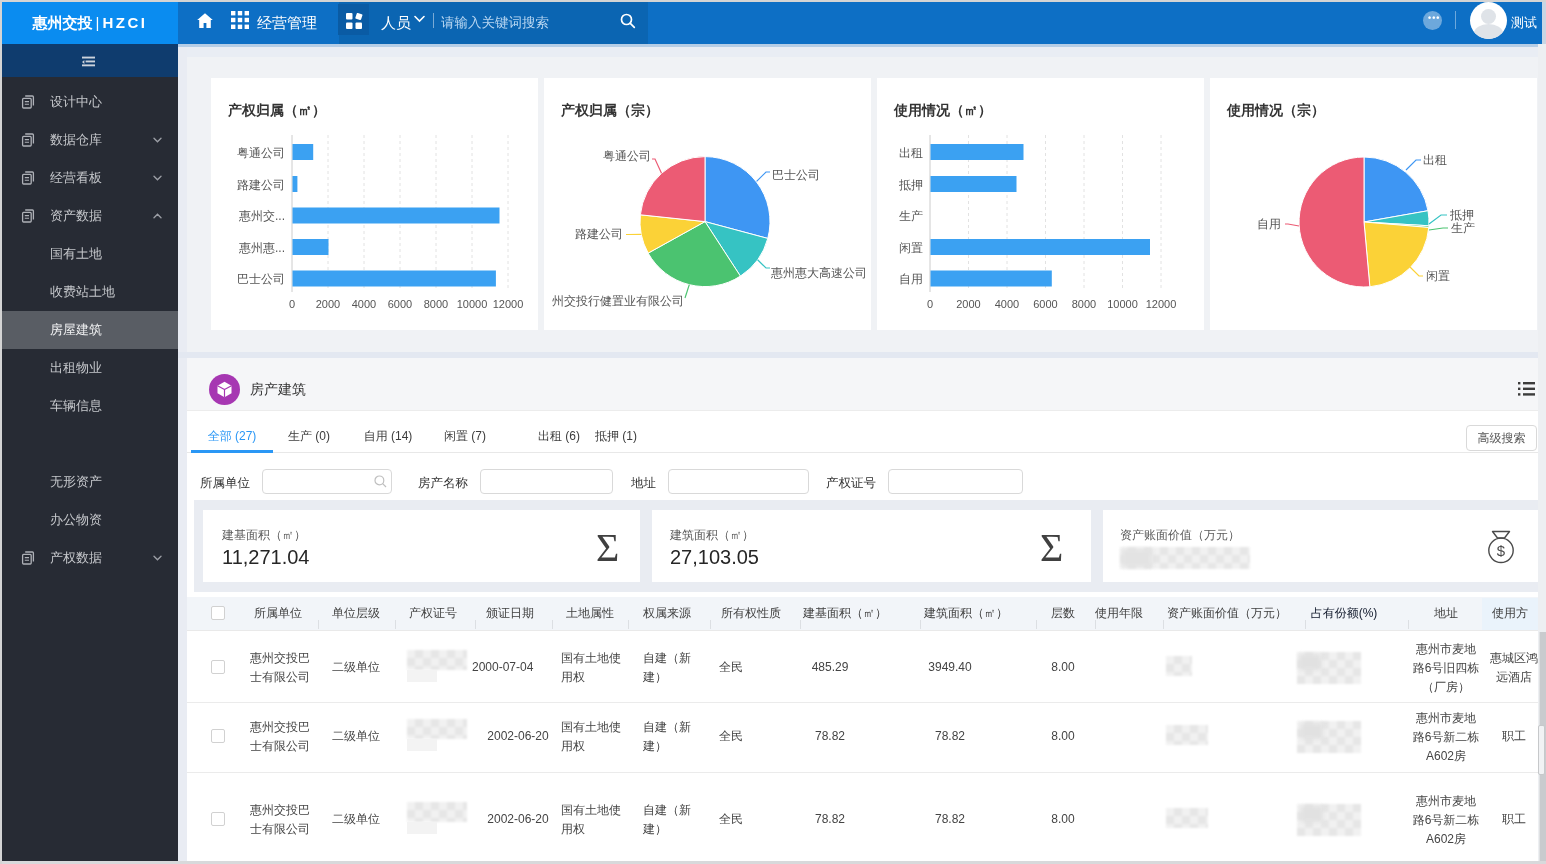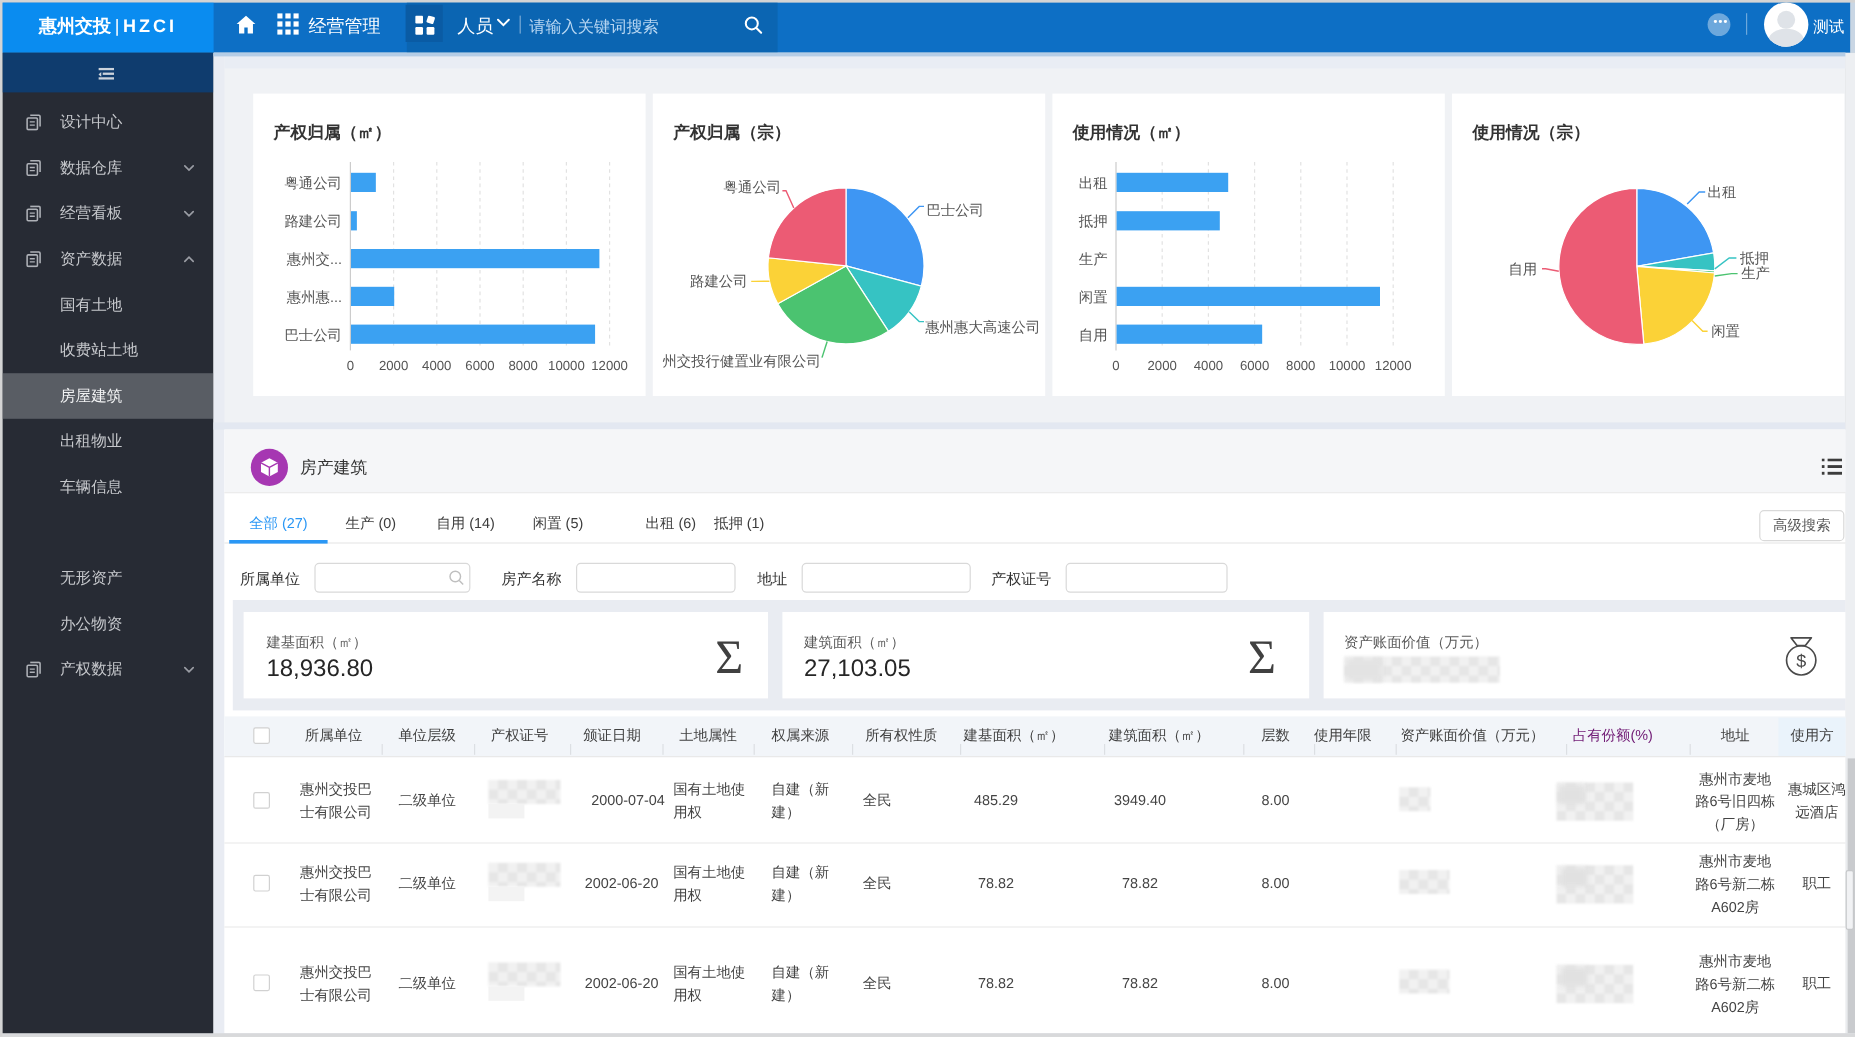--- a/index.html
+++ b/index.html
@@ -280,21 +280,21 @@
         <rect x="5" y="11.2" width="12" height="2.4"></rect>
       </g>
     </svg>
 <div class="abs" style="left:187px;top:410px;width:1351px;height:1px;background:#ececec"></div>
 
 <div class="abs" style="left:187px;top:452px;width:1351px;height:1px;background:#e8e8e8"></div>
 <div class="abs" style="left:191px;top:450px;width:82px;height:3px;background:#2a97f5"></div>
 <div class="abs" style="left:191px;top:424px;width:82px;text-align:center;font-size:12px;color:#2a97f5;line-height:24px">全部 (27)</div>
 <div class="abs" style="left:270px;top:424px;width:78px;text-align:center;font-size:12px;color:#3c3c3c;line-height:24px">生产 (0)</div>
 <div class="abs" style="left:349px;top:424px;width:78px;text-align:center;font-size:12px;color:#3c3c3c;line-height:24px">自用 (14)</div>
-<div class="abs" style="left:426px;top:424px;width:78px;text-align:center;font-size:12px;color:#3c3c3c;line-height:24px">闲置 (5)</div>
+<div class="abs" style="left:426px;top:424px;width:78px;text-align:center;font-size:12px;color:#3c3c3c;line-height:24px">闲置 (7)</div>
 <div class="abs" style="left:502px;top:424px;width:78px;text-align:right;font-size:12px;color:#3c3c3c;line-height:24px">出租 (6)</div>
 <div class="abs" style="left:577px;top:424px;width:78px;text-align:center;font-size:12px;color:#3c3c3c;line-height:24px">抵押 (1)</div>
 <div class="abs" style="left:1466px;top:425px;width:71px;height:26px;border:1px solid #d9d9d9;border-radius:4px;background:#fff;font-size:12px;color:#595959;text-align:center;line-height:24px">高级搜索</div>
 
 <div class="abs" style="left:200px;top:475px;font-size:12.5px;color:#333">所属单位</div>
 <div class="abs" style="left:262px;top:469px;width:130px;height:25px;border:1px solid #d9d9d9;border-radius:4px;background:#fff"></div>
 <svg class="abs" style="left:374px;top:475px" width="13" height="13" viewBox="0 0 13 13">
       <circle cx="5.4" cy="5.4" r="4.4" stroke="#bfbfbf" stroke-width="1.2" fill="none"></circle>
       <path d="M8.7 8.7 12 12" stroke="#bfbfbf" stroke-width="1.2"></path>
     </svg>
@@ -303,21 +303,21 @@
 <div class="abs" style="left:631px;top:475px;font-size:12.5px;color:#333">地址</div>
 <div class="abs" style="left:668px;top:469px;width:141px;height:25px;border:1px solid #d9d9d9;border-radius:4px;background:#fff"></div>
 <div class="abs" style="left:826px;top:475px;font-size:12.5px;color:#333">产权证号</div>
 <div class="abs" style="left:888px;top:469px;width:135px;height:25px;border:1px solid #d9d9d9;border-radius:4px;background:#fff"></div>
 
 <div class="abs" style="left:194px;top:500px;width:1344px;height:92px;background:#e9ecf2"></div>
 <div class="abs" style="left:203px;top:510px;width:437px;height:72px;background:#fff"></div>
 <div class="abs" style="left:652px;top:510px;width:439px;height:72px;background:#fff"></div>
 <div class="abs" style="left:1103px;top:510px;width:435px;height:72px;background:#fff"></div>
 <div class="abs" style="left:222px;top:527px;font-size:12px;color:#5a5a5a">建基面积（㎡）</div>
-<div class="abs" style="left:222px;top:546px;font-size:20px;color:#262626">18,936.80</div>
+<div class="abs" style="left:222px;top:546px;font-size:20px;color:#262626">11,271.04</div>
 <div class="abs" style="left:596px;top:524px;font-size:40px;color:#404040;font-family:'Liberation Serif',serif">Σ</div>
 <div class="abs" style="left:670px;top:527px;font-size:12px;color:#5a5a5a">建筑面积（㎡）</div>
 <div class="abs" style="left:670px;top:546px;font-size:20px;color:#262626">27,103.05</div>
 <div class="abs" style="left:1040px;top:524px;font-size:40px;color:#404040;font-family:'Liberation Serif',serif">Σ</div>
 <div class="abs" style="left:1120px;top:527px;font-size:12px;color:#5a5a5a">资产账面价值（万元）</div>
 <div class="mos abs" style="left:1120px;top:547px;width:130px;height:22px"></div>
     <div class="abs" style="left:1122px;top:549px;width:30px;height:18px;background:#e3e3e3;filter:blur(2px)"></div>
 <svg class="abs" style="left:1487px;top:528px" width="30" height="37" viewBox="0 0 30 37">
       <g fill="none" stroke="#4a4a4a" stroke-width="1.4" stroke-linejoin="round">
         <path d="M5.5 3.5h17l-5 6.5h-7Z"></path>
@@ -332,21 +332,21 @@
 <div class="c" style="left:358px;top:604px;width:150px;text-align:center;color:#404040">产权证号</div>
 <div class="c" style="left:435px;top:604px;width:150px;text-align:center;color:#404040">颁证日期</div>
 <div class="c" style="left:515px;top:604px;width:150px;text-align:center;color:#404040">土地属性</div>
 <div class="c" style="left:592px;top:604px;width:150px;text-align:center;color:#404040">权属来源</div>
 <div class="c" style="left:676px;top:604px;width:150px;text-align:center;color:#404040">所有权性质</div>
 <div class="c" style="left:770px;top:604px;width:150px;text-align:center;color:#404040">建基面积（㎡）</div>
 <div class="c" style="left:891px;top:604px;width:150px;text-align:center;color:#404040">建筑面积（㎡）</div>
 <div class="c" style="left:988px;top:604px;width:150px;text-align:center;color:#404040">层数</div>
 <div class="c" style="left:1044px;top:604px;width:150px;text-align:center;color:#404040">使用年限</div>
 <div class="c" style="left:1152px;top:604px;width:150px;text-align:center;color:#404040">资产账面价值（万元）</div>
-<div class="c" style="left:1269px;top:604px;width:150px;text-align:center;color:#701a75">占有份额(%)</div>
+<div class="c" style="left:1269px;top:604px;width:150px;text-align:center;color:#0f172a">占有份额(%)</div>
 <div class="c" style="left:1371px;top:604px;width:150px;text-align:center;color:#404040">地址</div>
 <div class="c" style="left:1439px;top:604px;width:150px;text-align:center;color:#404040">使用方</div>
 <div class="cb" style="left:211px;top:606px"></div>
 <div class="abs" style="left:318px;top:620px;width:1px;height:9px;background:#dcdfe3"></div>
     <div class="abs" style="left:395px;top:620px;width:1px;height:9px;background:#dcdfe3"></div>
     <div class="abs" style="left:475px;top:620px;width:1px;height:9px;background:#dcdfe3"></div>
     <div class="abs" style="left:552px;top:620px;width:1px;height:9px;background:#dcdfe3"></div>
     <div class="abs" style="left:628px;top:620px;width:1px;height:9px;background:#dcdfe3"></div>
     <div class="abs" style="left:710px;top:620px;width:1px;height:9px;background:#dcdfe3"></div>
     <div class="abs" style="left:800px;top:620px;width:1px;height:9px;background:#dcdfe3"></div>
@@ -357,21 +357,21 @@
 <div class="abs" style="left:1305px;top:620px;width:1px;height:9px;background:#dcdfe3"></div>
 <div class="abs" style="left:1408px;top:620px;width:1px;height:9px;background:#dcdfe3"></div>
 <div class="abs" style="left:1485px;top:620px;width:1px;height:9px;background:#dcdfe3"></div>
 <div class="abs" style="left:187px;top:702px;width:1351px;height:1px;background:#ebebeb"></div>
 <div class="abs" style="left:187px;top:772px;width:1351px;height:1px;background:#ebebeb"></div>
 <div class="cb" style="left:211px;top:660px"></div>
 <div class="c" style="left:250px;top:649px;width:64px;text-align:left">惠州交投巴<br>士有限公司</div>
 <div class="c" style="left:296px;top:658px;width:120px;text-align:center">二级单位</div>
 <div class="mos abs" style="left:407px;top:650px;width:60px;height:20px"></div>
 <div class="abs" style="left:407px;top:670px;width:30px;height:12px;background:#f3f3f3"></div>
-<div class="c" style="left:434px;top:658px;width:120px;text-align:right">2000-07-04</div>
+<div class="c" style="left:472px;top:658px;width:120px;text-align:left">2000-07-04</div>
 <div class="c" style="left:561px;top:649px;width:64px;text-align:left">国有土地使<br>用权</div>
 <div class="c" style="left:643px;top:649px;width:52px;text-align:left">自建（新<br>建）</div>
 <div class="c" style="left:671px;top:658px;width:120px;text-align:center">全民</div>
 <div class="c" style="left:770px;top:658px;width:120px;text-align:center">485.29</div>
 <div class="c" style="left:890px;top:658px;width:120px;text-align:center">3949.40</div>
 <div class="c" style="left:1003px;top:658px;width:120px;text-align:center">8.00</div>
 <div class="mos abs" style="left:1166px;top:656px;width:26px;height:20px"></div>
 <div class="mos abs" style="left:1297px;top:652px;width:64px;height:32px"></div>
     <div class="abs" style="left:1299px;top:654px;width:22px;height:16px;background:#e1e1e1;filter:blur(2px)"></div>
 <div class="c" style="left:1400px;top:640px;width:92px;text-align:center">惠州市麦地<br>路6号旧四栋<br>（厂房）</div>

